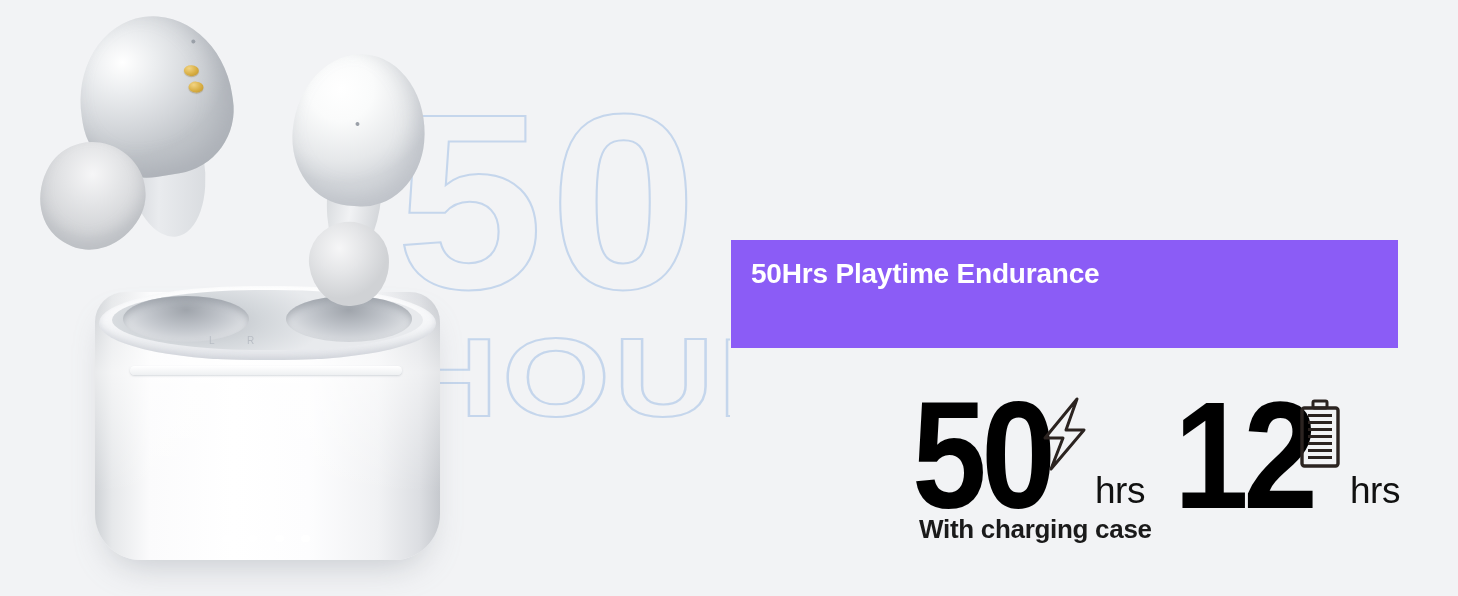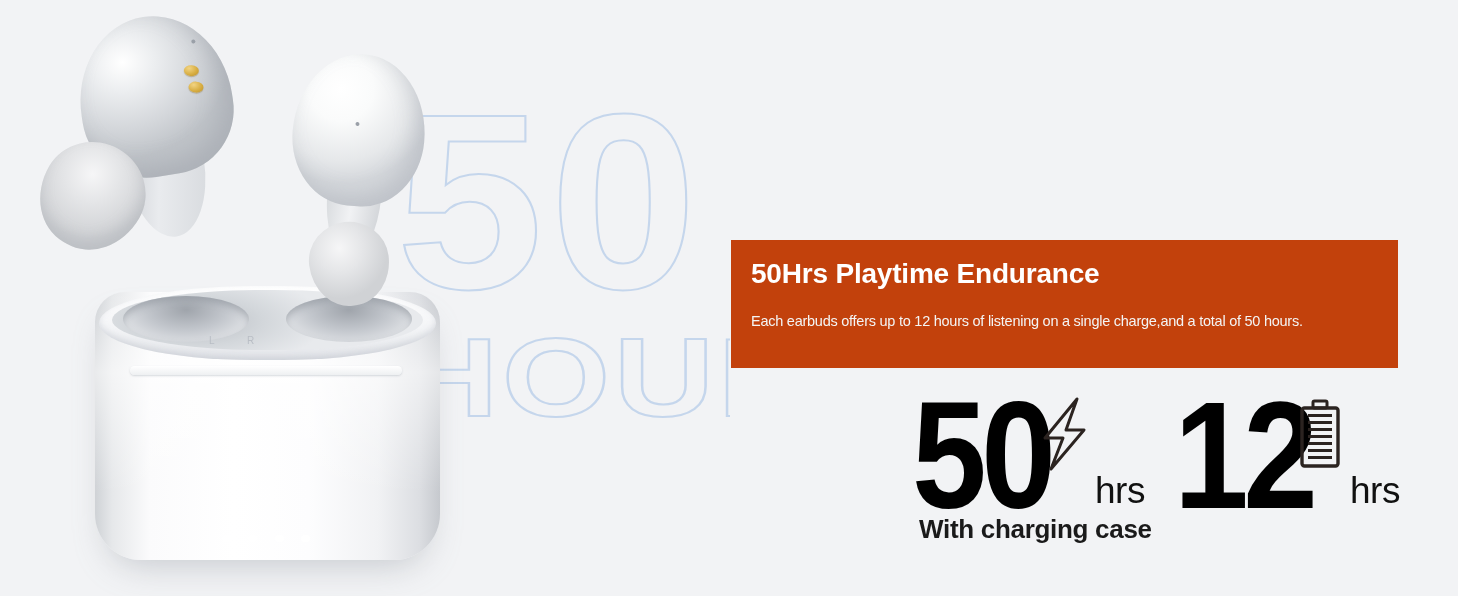--- a/index.html
+++ b/index.html
@@ -221,22 +221,22 @@
     border-radius: 50% 50% 48% 48% / 46% 46% 54% 54%;
     background:
       radial-gradient(ellipse 60% 60% at 40% 30%, #f6f6f7 0%, #e5e6e8 48%, #d0d2d5 100%);
     transform: rotate(-12deg);
   }
 
   
   #banner {
     position: absolute;
     left: 731px; top: 240px;
-    width: 667px; height: 128px;
-    background: #c2410c;
+    width: 667px; height: 108px;
+    background: #8b5cf6;
   }
   #banner-title {
     position: absolute;
     left: 20px; top: 18px;
     font-size: 28px;
     font-weight: 700;
     color: #ffffff;
     letter-spacing: -0.2px;
     white-space: nowrap;
   }
@@ -349,21 +349,20 @@
     <div id="earbud-right">
       <div class="bud-stem"></div>
       <div class="bud-body"></div>
       <div class="mic-hole" id="mic-right"></div>
       <div id="eartip-right"></div>
     </div>
   </div>
 
   <div id="banner">
     <div id="banner-title">50Hrs Playtime Endurance</div>
-    <div id="banner-subtitle">Each earbuds offers up to 12 hours of listening on a single charge,and a total of 50 hours.</div>
   </div>
 
   <div id="stats">
 
     <div class="stat" id="stat-playtime">
       <div class="stat-figure">
         <span class="stat-number">50</span>
         <span class="stat-icon" id="icon-bolt">
           <svg width="56" height="76" viewBox="0 0 56 76" fill="none">
             <path d="M41 3 L9 42 L27 42 L15 73 L48 34 L30 34 Z" stroke="#2b2320" stroke-width="3" stroke-linejoin="round" stroke-linecap="round" fill="none"></path>

